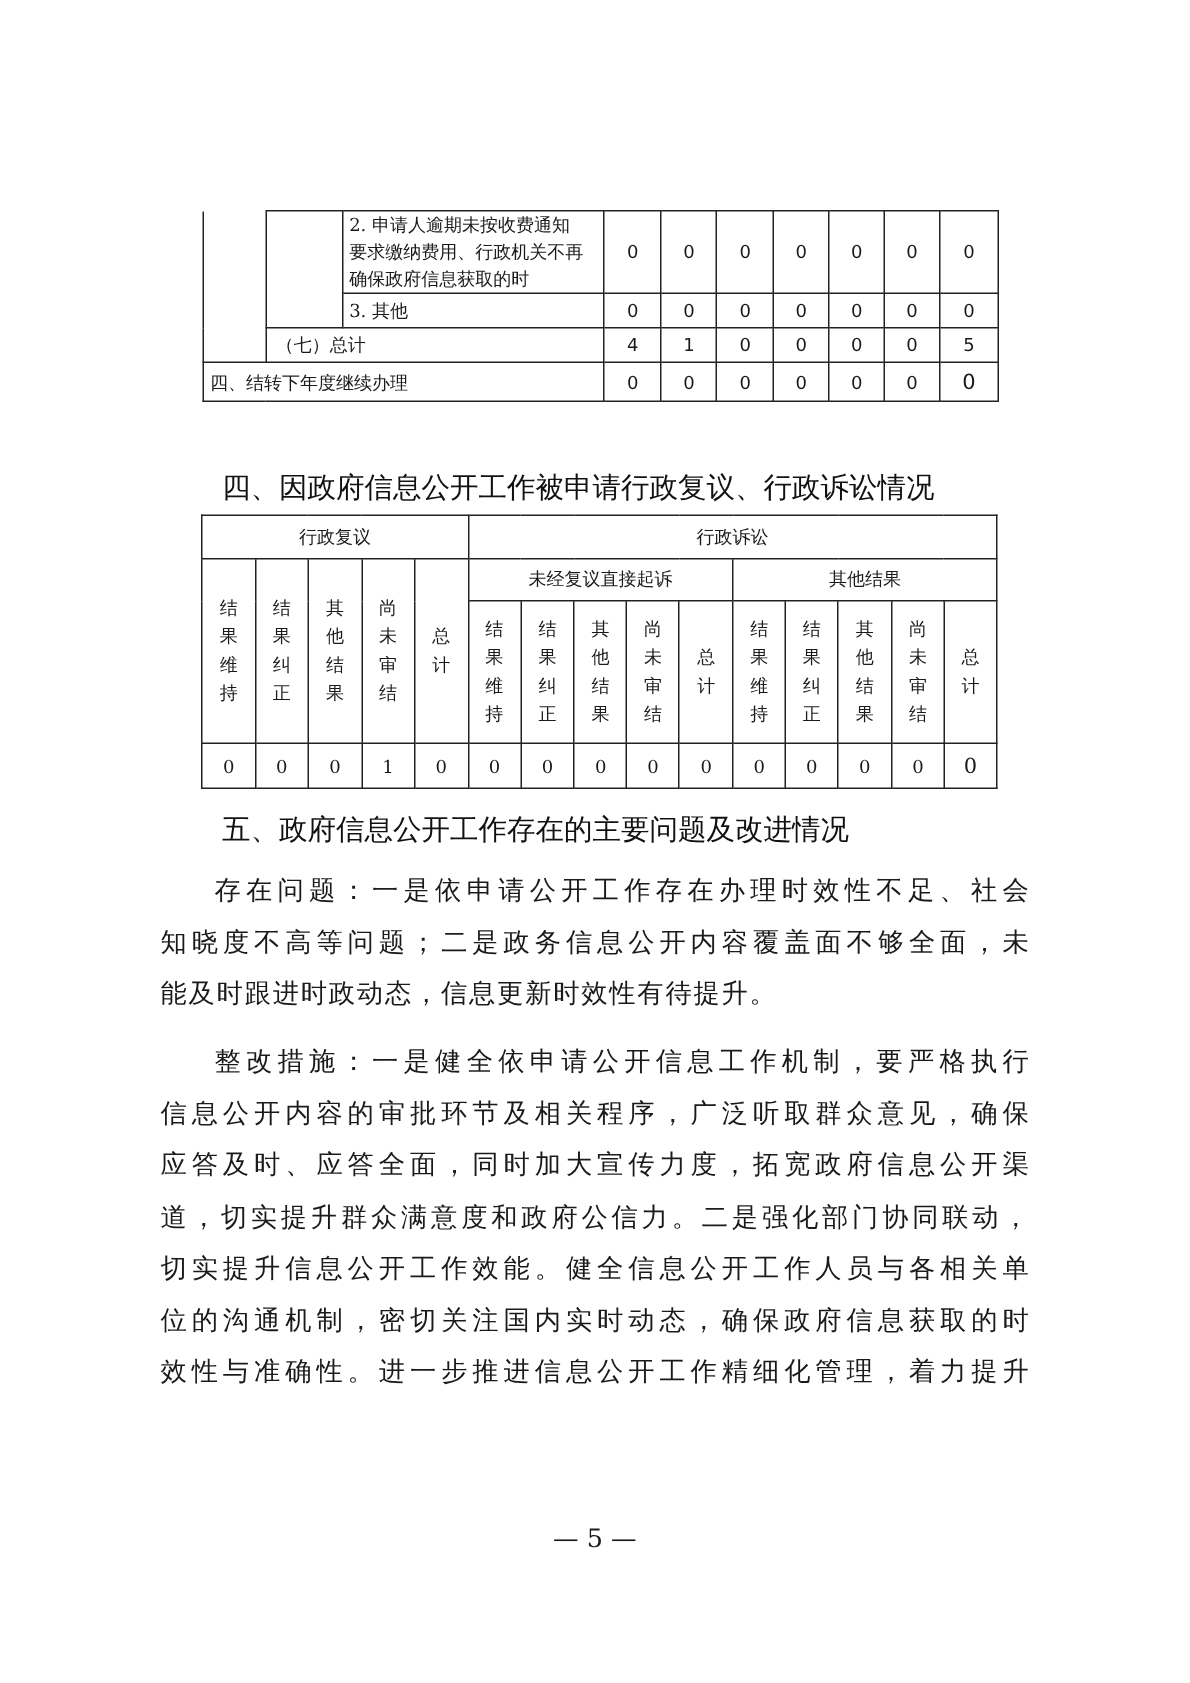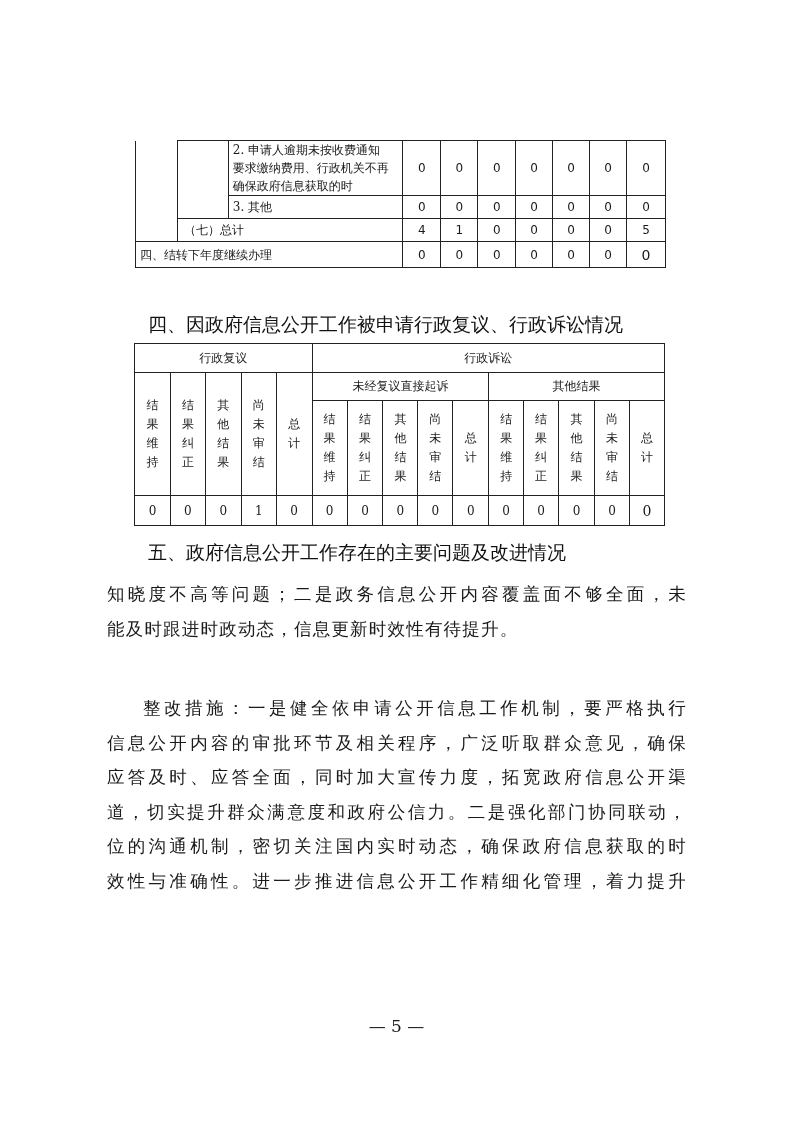--- a/index.html
+++ b/index.html
@@ -183,26 +183,28 @@
     <td class="num">0</td>
     <td class="num">0</td>
     <td class="num" style="font-size:14px">0</td>
   </tr>
 </tbody>
   </table>
 
 <div class="heading" style="left:148px; top:540px;">五、政府信息公开工作存在的主要问题及改进情况</div>
 
 <div class="para" style="top:577px;">
+  <span class="line" style="padding-left:36px">存在问题：一是依申请公开工作存在办理时效性不足、社会</span>
   <span class="line">知晓度不高等问题；二是政务信息公开内容覆盖面不够全面，未</span>
   <span class="line last">能及时跟进时政动态，信息更新时效性有待提升。</span>
 </div>
 
 <div class="para" style="top:691px;">
   <span class="line" style="padding-left:36px">整改措施：一是健全依申请公开信息工作机制，要严格执行</span>
   <span class="line">信息公开内容的审批环节及相关程序，广泛听取群众意见，确保</span>
   <span class="line">应答及时、应答全面，同时加大宣传力度，拓宽政府信息公开渠</span>
   <span class="line">道，切实提升群众满意度和政府公信力。二是强化部门协同联动，</span>
+  <span class="line">切实提升信息公开工作效能。健全信息公开工作人员与各相关单</span>
   <span class="line">位的沟通机制，密切关注国内实时动态，确保政府信息获取的时</span>
   <span class="line">效性与准确性。进一步推进信息公开工作精细化管理，着力提升</span>
 </div>
 
 <div class="pagenum">— 5 —</div>
 
 </body></html>

